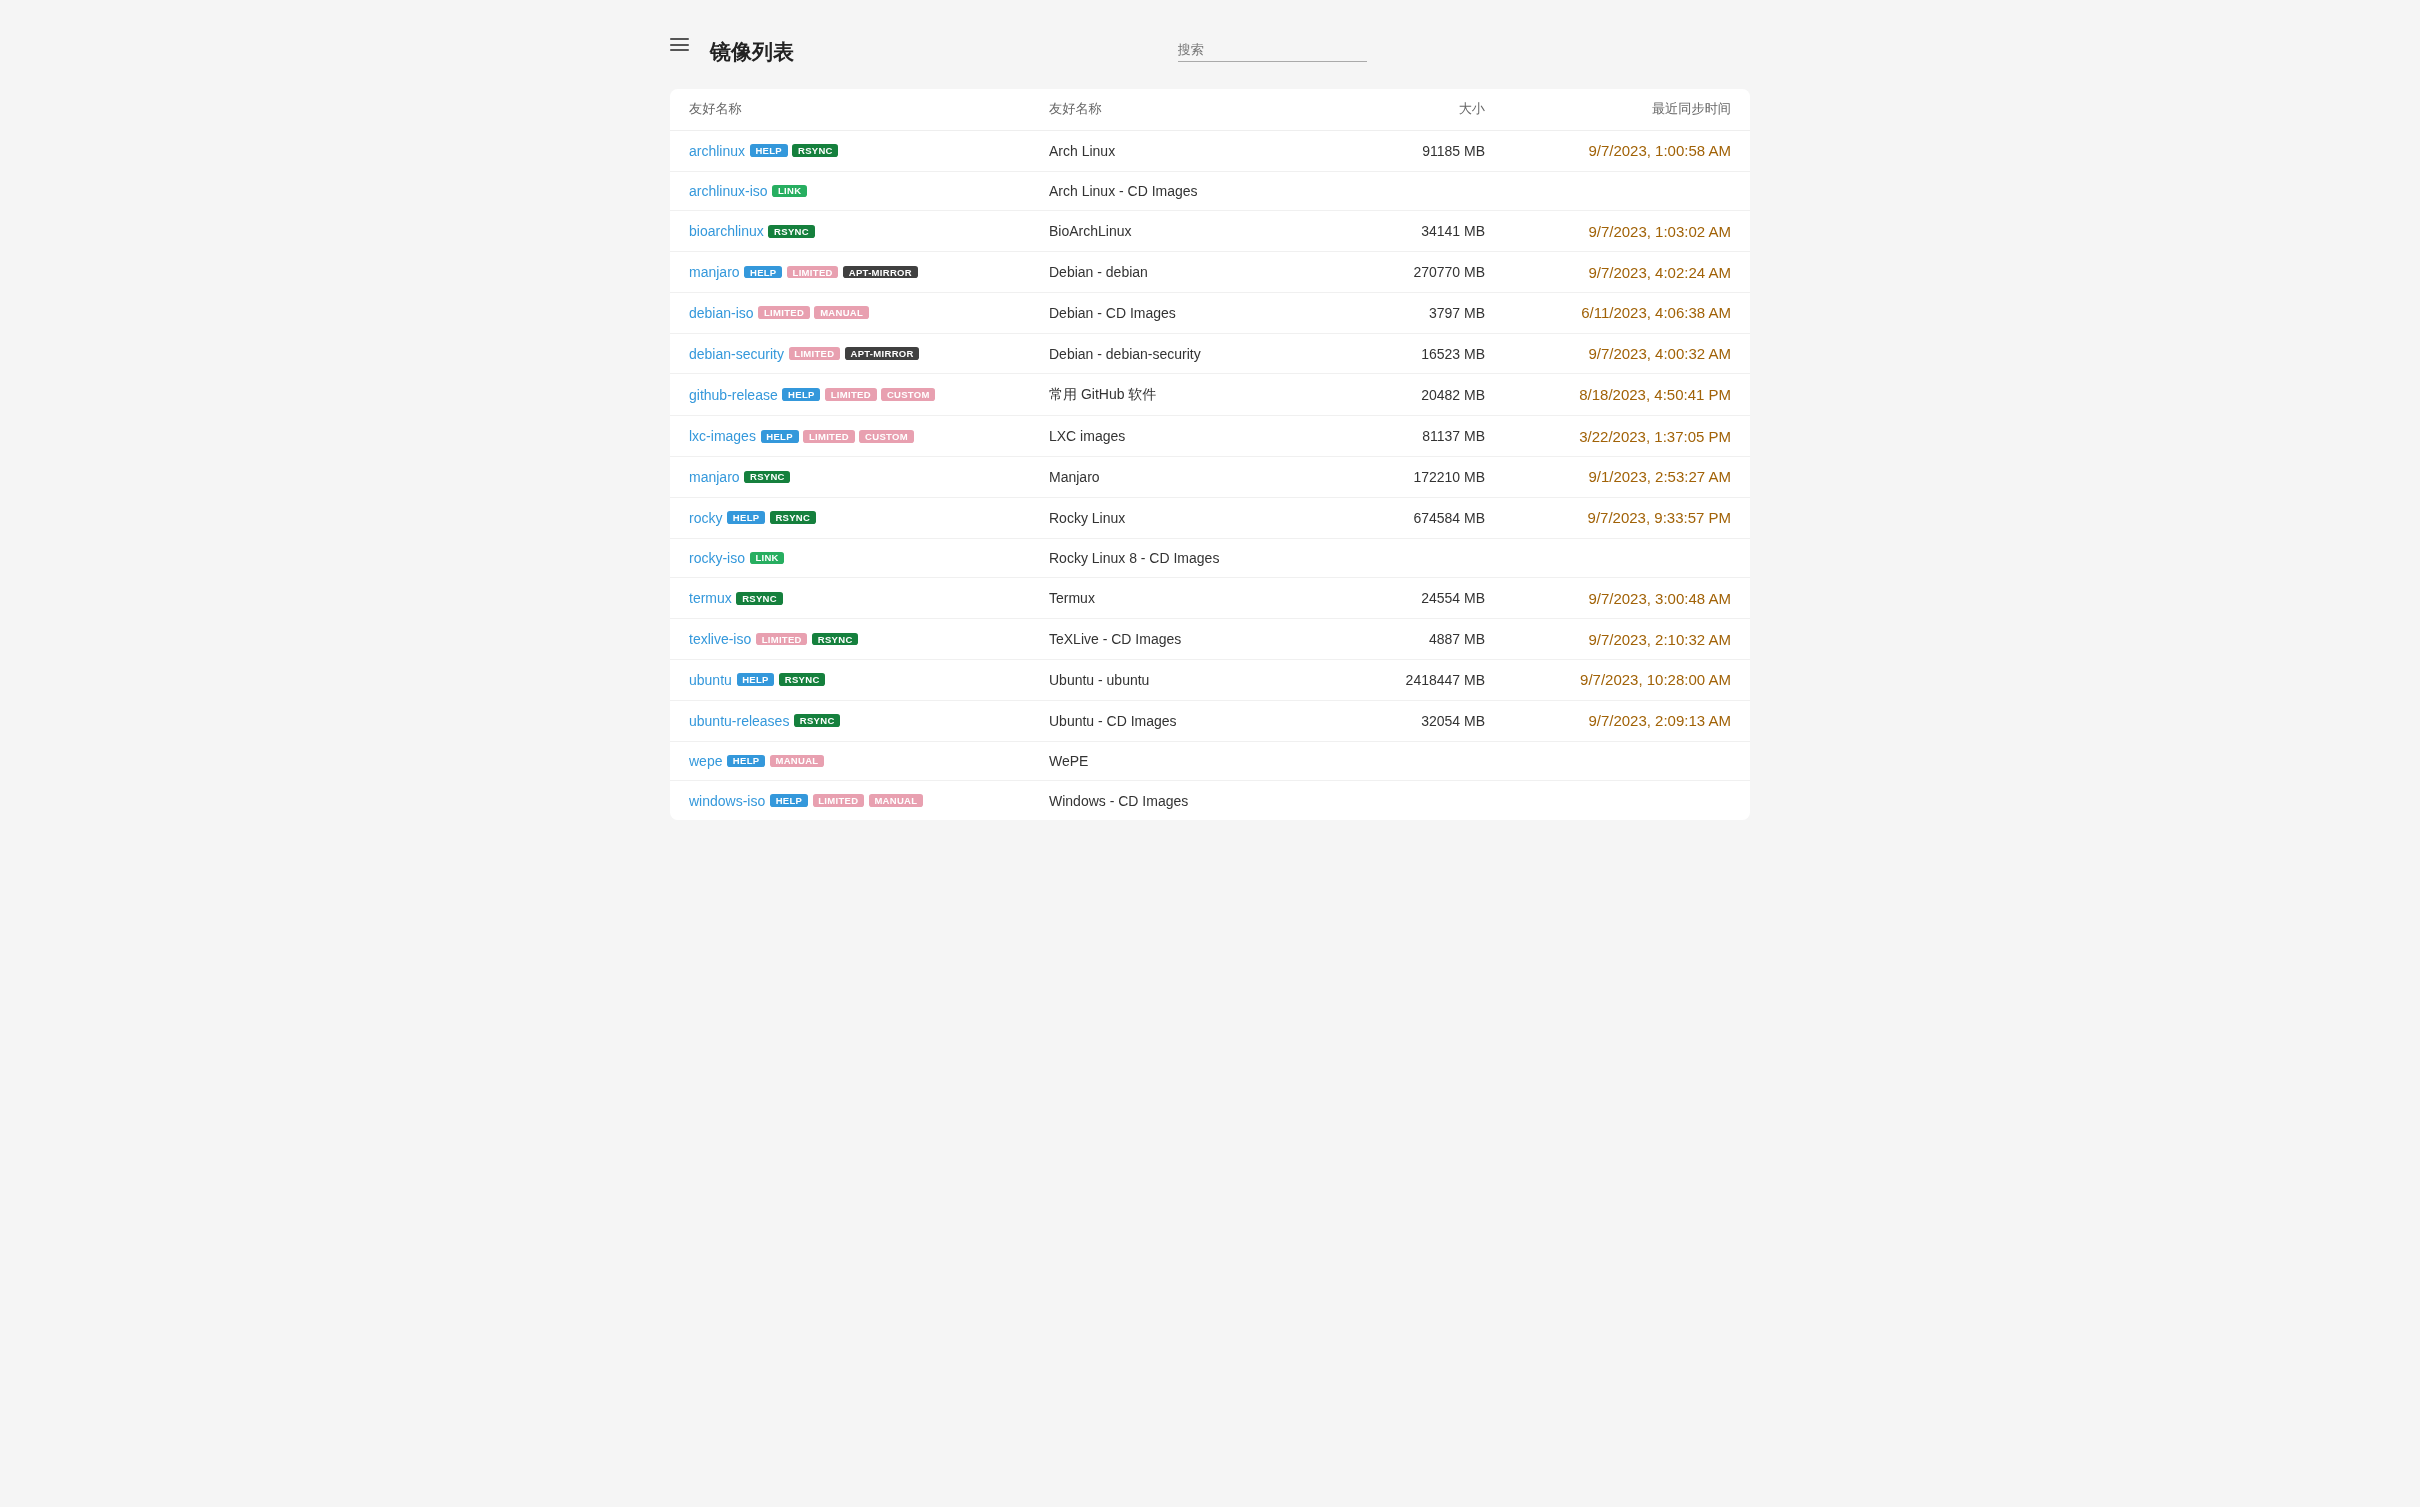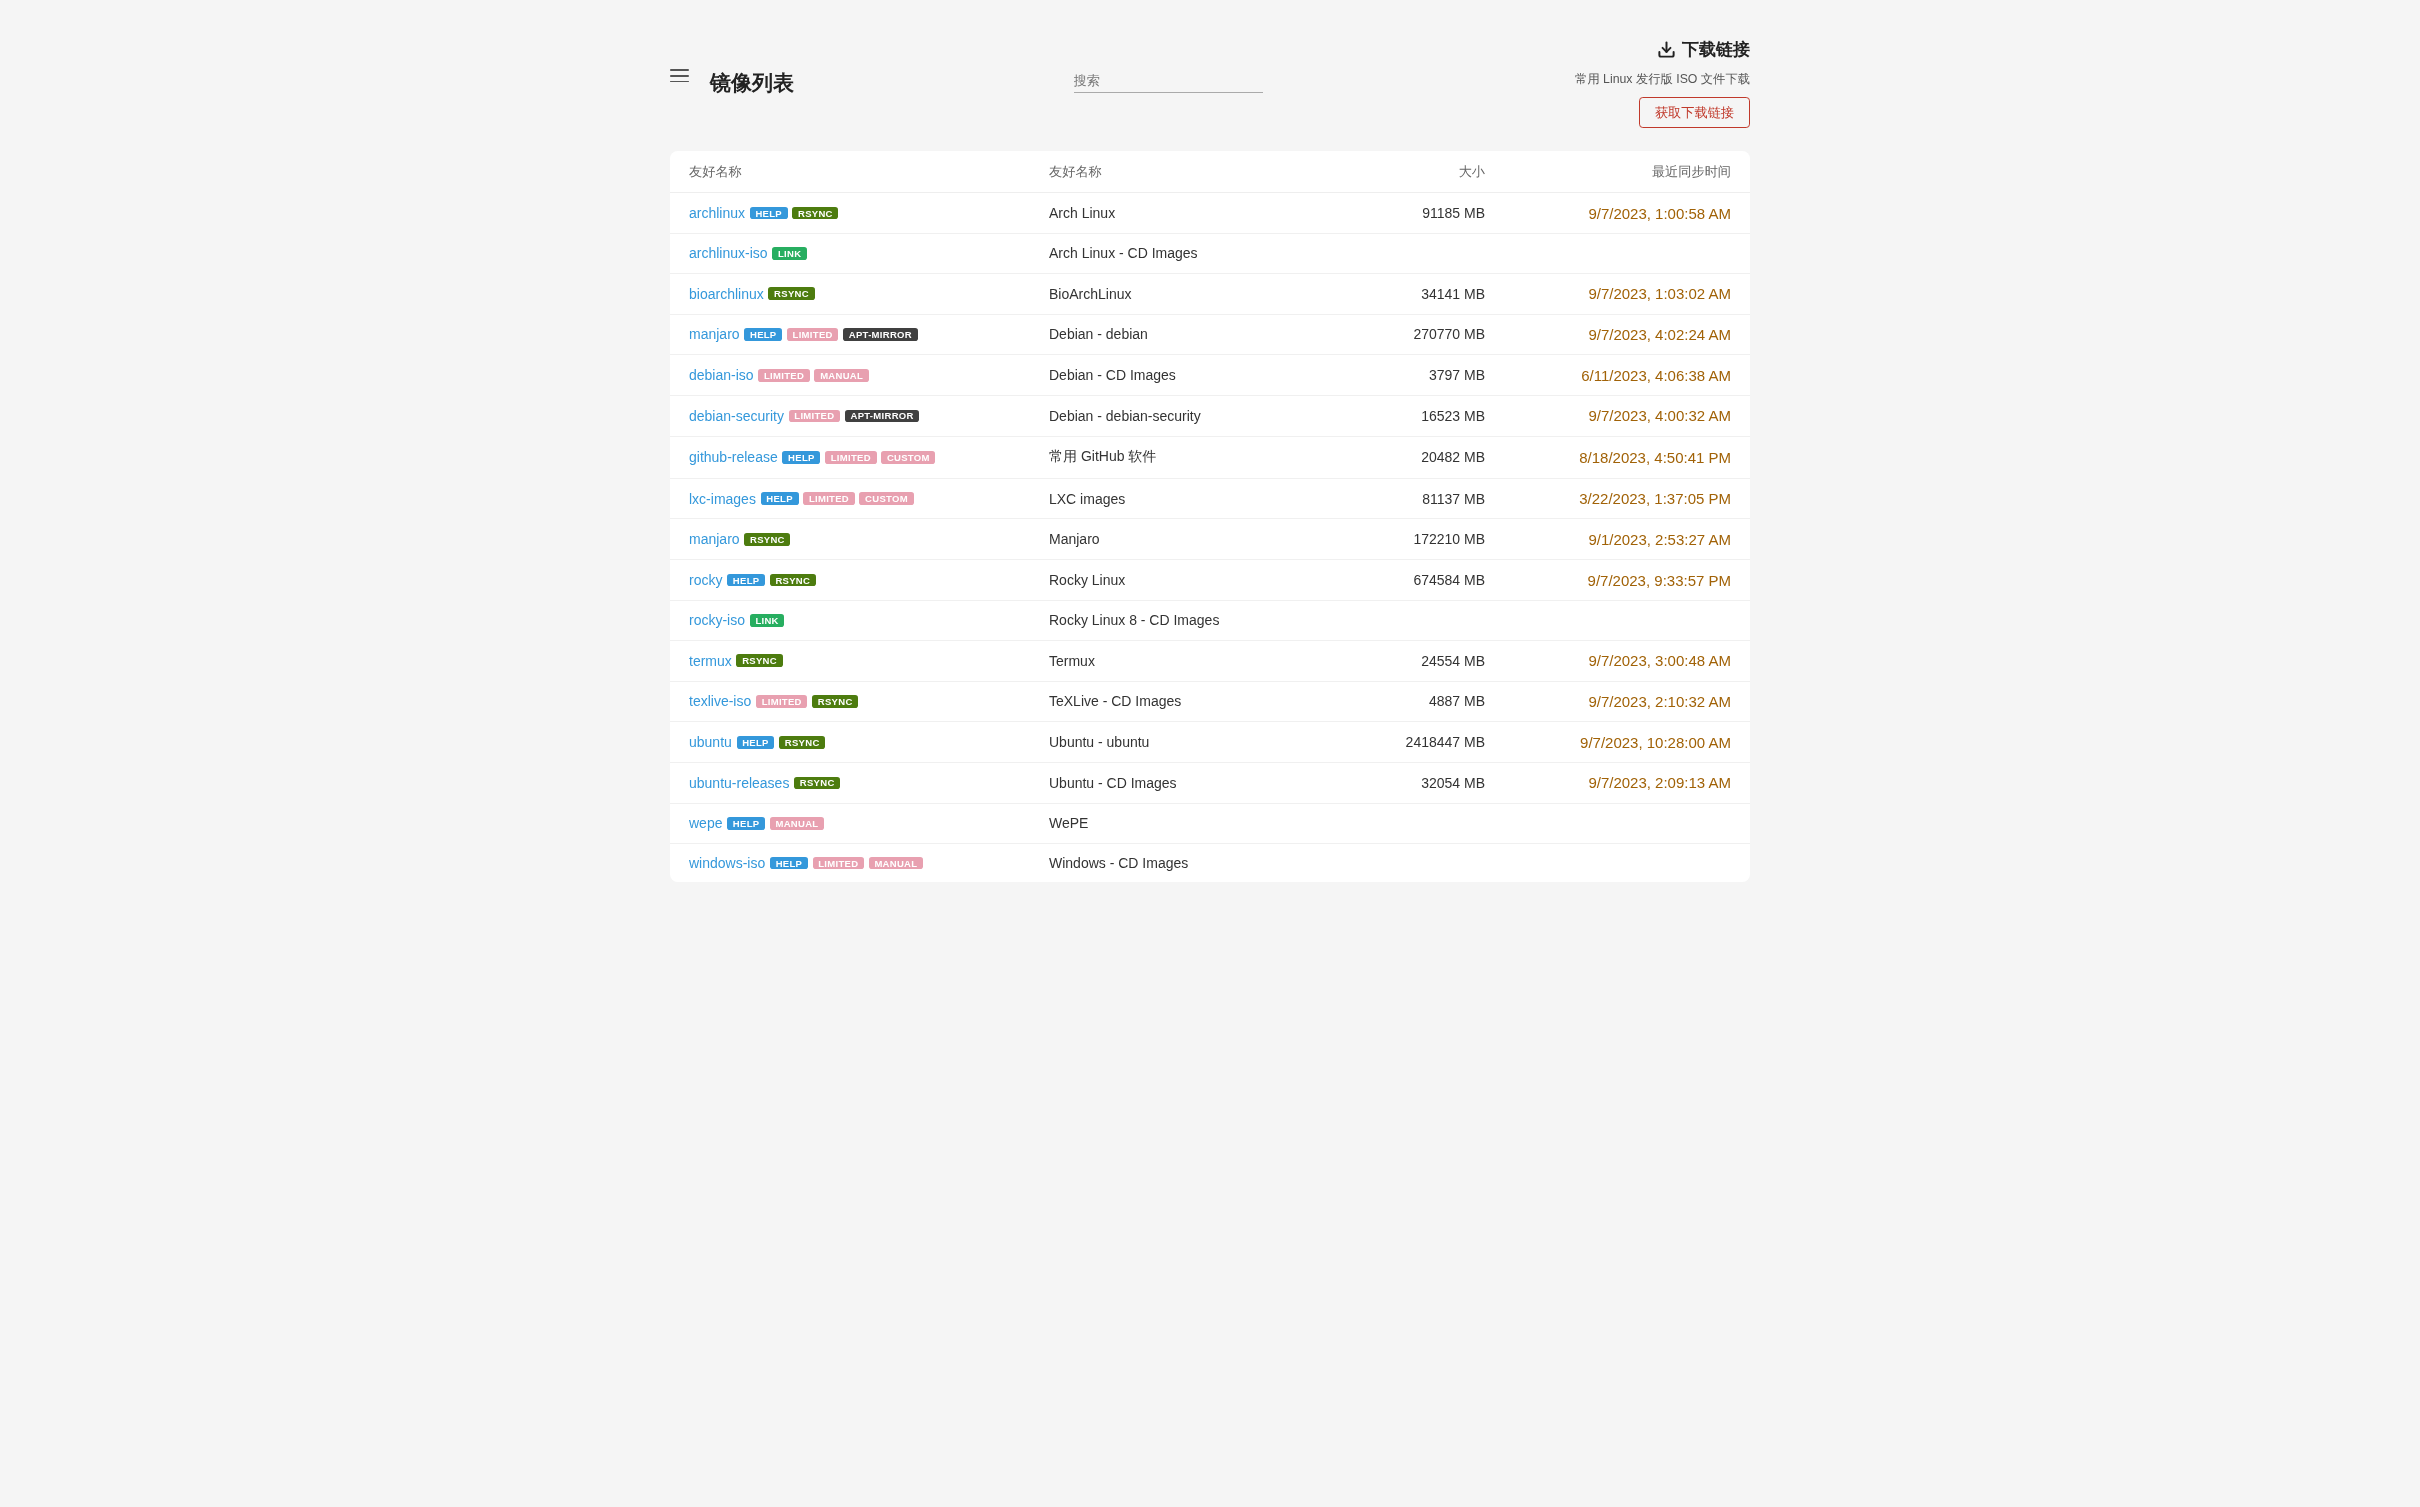--- a/index.html
+++ b/index.html
@@ -131,21 +131,21 @@
       border-radius: 2.8px;
       font-size: 9.5px;
       font-weight: 600;
       letter-spacing: 0.3px;
     }
     .badge-help {
       background: #3498db;
       color: #fff;
     }
     .badge-rsync {
-      background: #4d7c0f;
+      background: #15803d;
       color: #fff;
     }
     .badge-link {
       background: #27ae60;
       color: #fff;
     }
     .badge-limited {
       background: #e8a0b0;
       color: #fff;
     }
@@ -188,32 +188,20 @@
           <span></span>
           <span></span>
       </div>
       <h1 class="page-title">镜像列表</h1>
     </div>
     <div class="header-center">
       <div class="search-box">
         <input type="text" placeholder="搜索" style="">
       </div>
     </div>
-    <div class="header-right">
-      <div class="download-link-title">
-        <svg width="19" height="19" viewBox="0 0 24 24" fill="none" stroke="#222" stroke-width="2.5" stroke-linecap="round" stroke-linejoin="round">
-          <path d="M21 15v4a2 2 0 0 1-2 2H5a2 2 0 0 1-2-2v-4"></path>
-          <polyline points="7 10 12 15 17 10"></polyline>
-          <line x1="12" y1="15" x2="12" y2="3"></line>
-        </svg>
-        <span>下载链接</span>
-      </div>
-      <div class="download-desc">常用 Linux 发行版 ISO 文件下载</div>
-      <button class="get-link-btn">获取下载链接</button>
-    </div>
   </div>
 
   <div class="content">
     <div class="table-header">
       <div>友好名称</div>
       <div>友好名称</div>
       <div style="text-align:right">大小</div>
       <div style="text-align:right">最近同步时间</div>
     </div>
     <div id="table-body">

